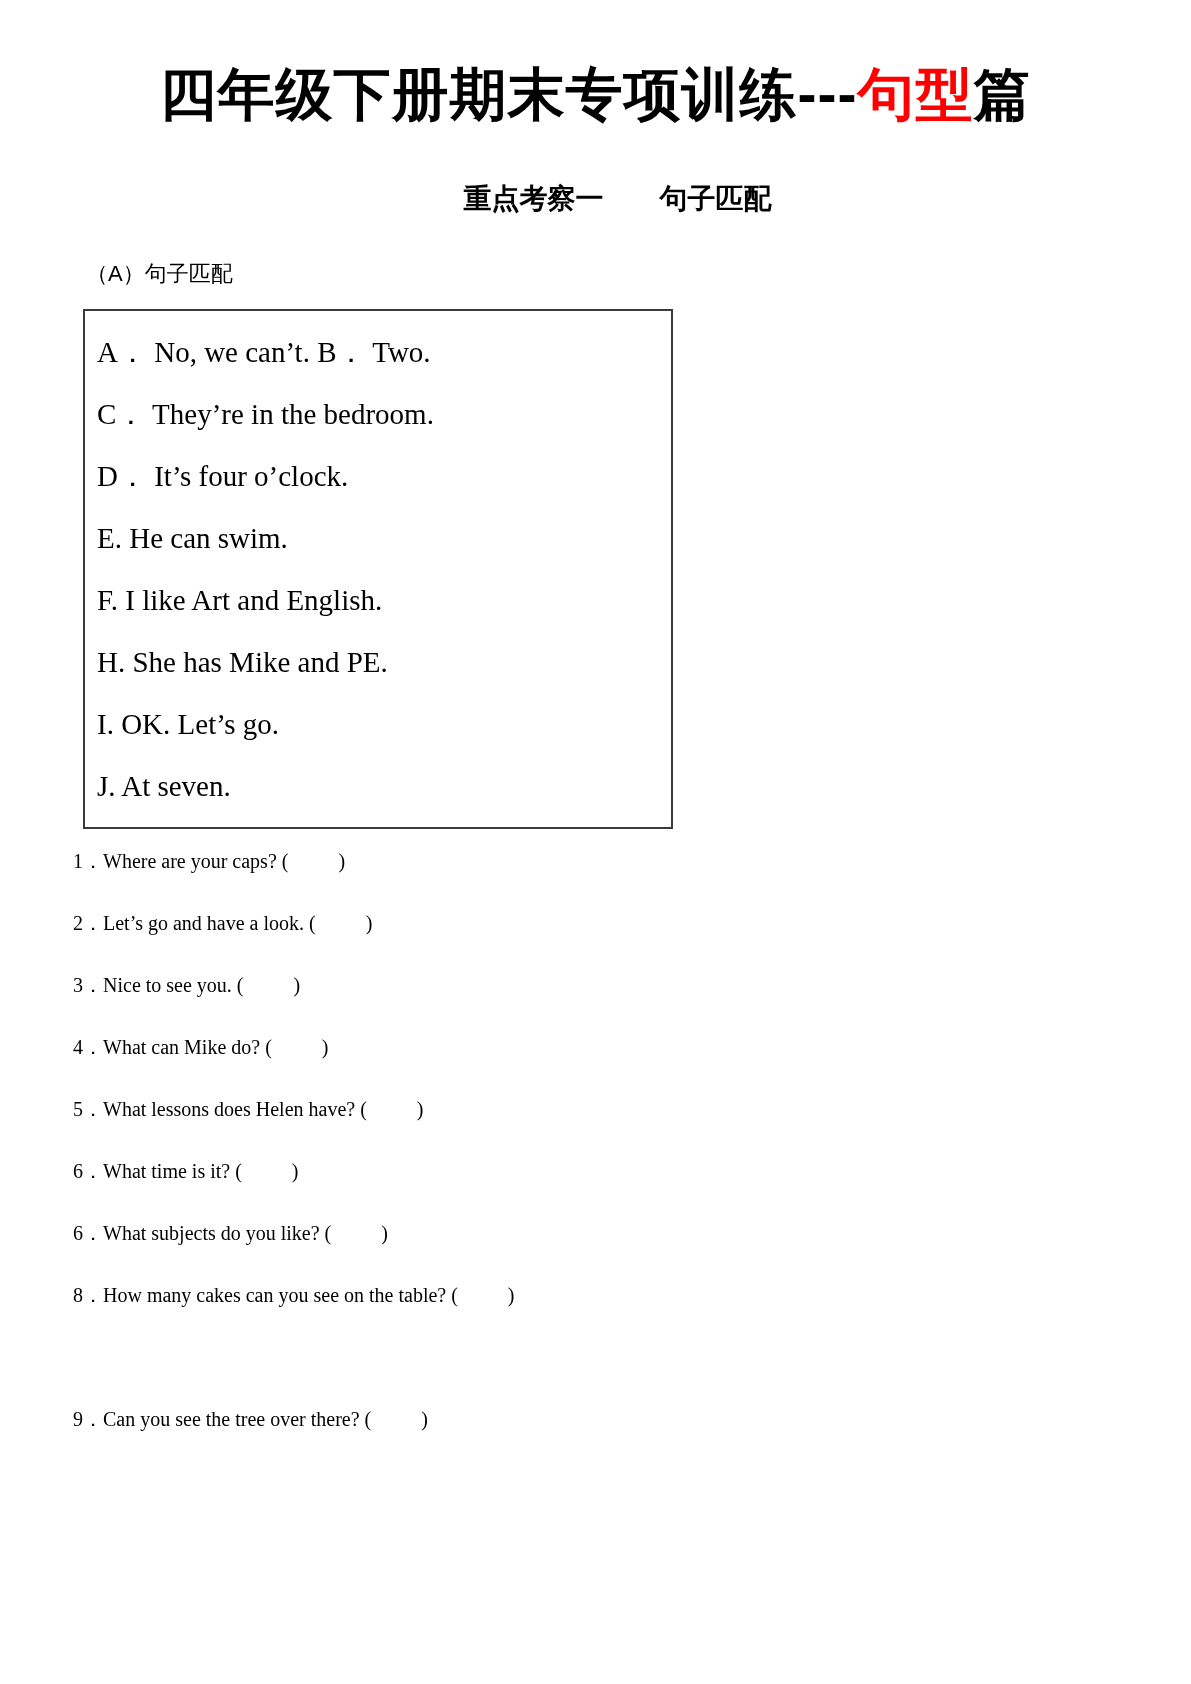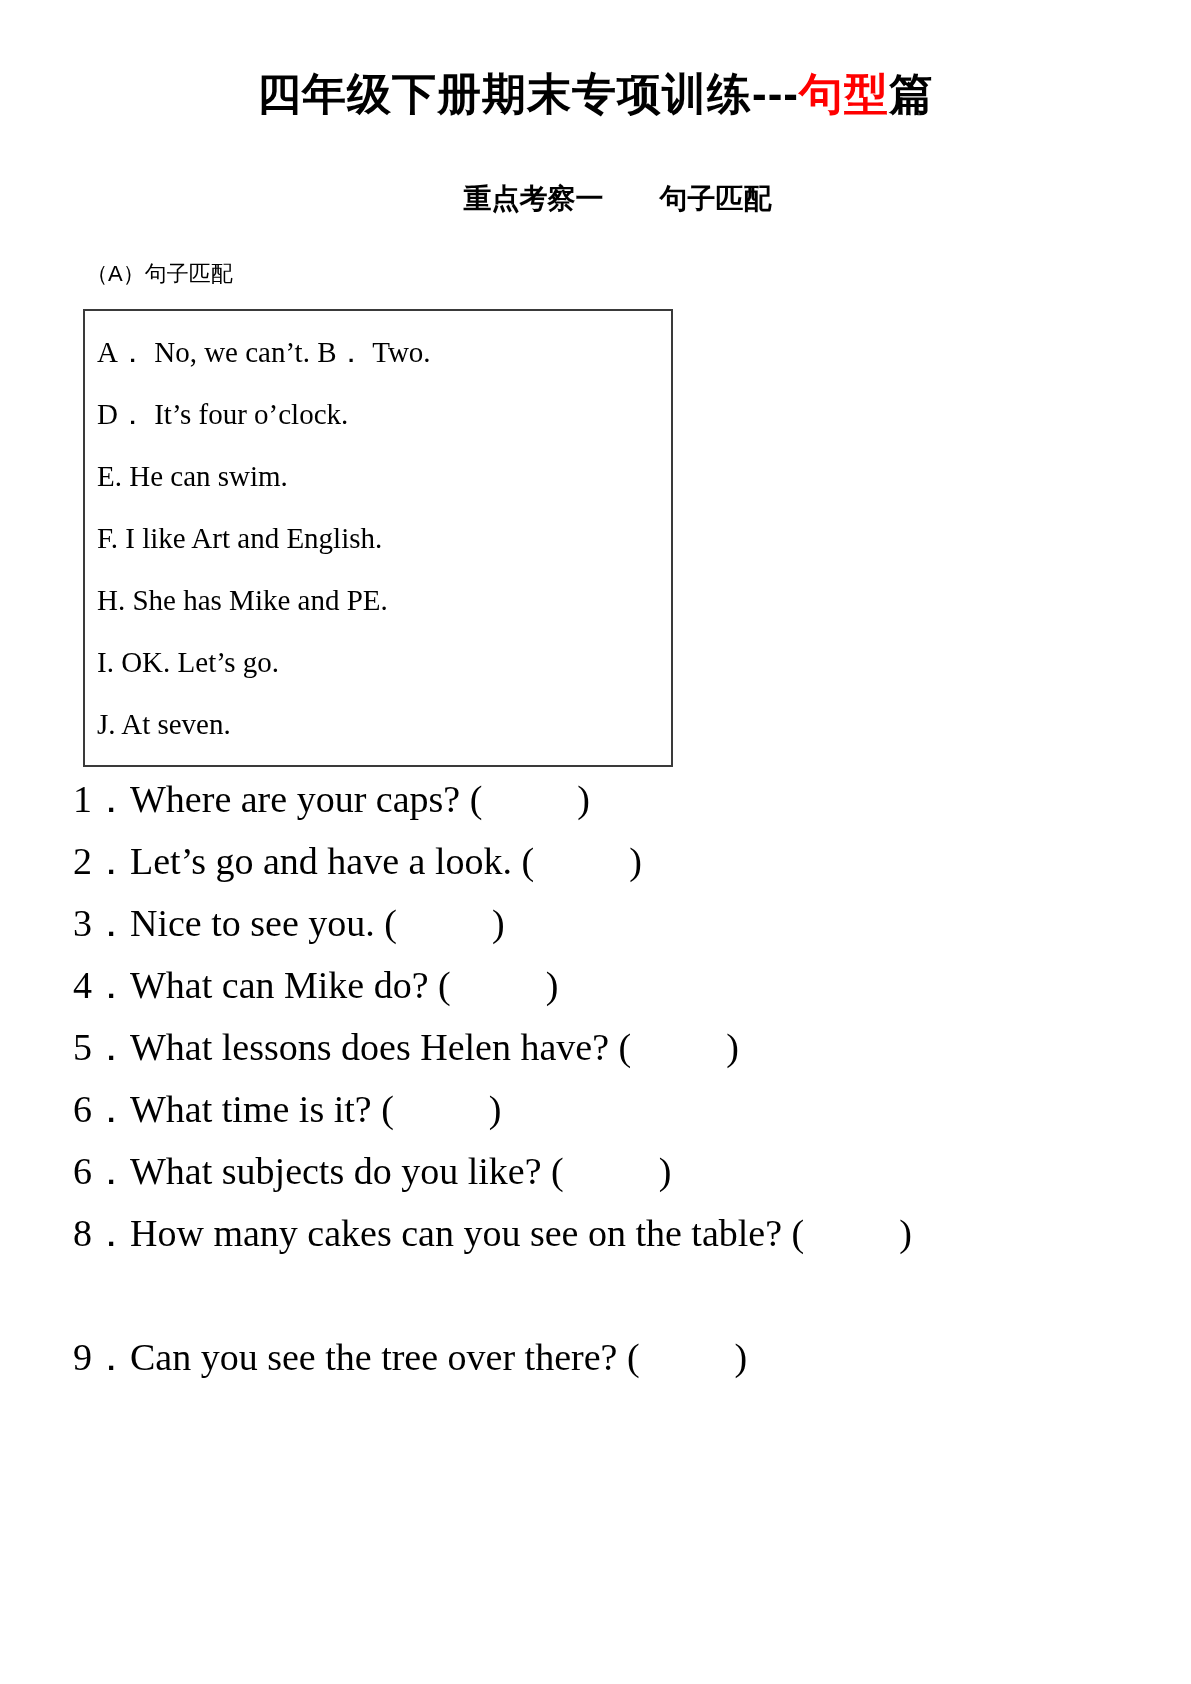--- a/index.html
+++ b/index.html
@@ -13,21 +13,21 @@
     position: relative;
     color: #000000;
     font-family: "Liberation Serif", serif;
     overflow: hidden;
   }
   .page-title {
     margin: 64px 0 0 0;
     text-align: center;
     font-family: "Liberation Sans", sans-serif;
     font-weight: 700;
-    font-size: 44px;
+    font-size: 57px;
     line-height: 60px;
     letter-spacing: 1px;
     white-space: pre;
   }
   .page-title .hl {
     color: #ff0000;
   }
   .section-subtitle {
     margin-top: 55px;
     text-align: center;
@@ -57,40 +57,41 @@
   .option-row {
     font-size: 29px;
     line-height: 62px;
     min-height: 62px;
     white-space: pre-wrap;
   }
   .questions-list {
     margin: 1px 0 0 73px;
   }
   .question-row {
-    font-size: 38px;
+    font-size: 20px;
     line-height: 62px;
     min-height: 62px;
     white-space: pre-wrap;
   }
 </style>
 </head>
 <body>
 
 <div>
 
   <h1 class="page-title"><span>四年级下册期末专项训练---</span><span class="hl" style="color: rgb(255, 0, 0);">句型</span><span>篇</span></h1>
 
   <div class="section-subtitle">重点考察一　　句子匹配</div>
 
   <div class="section-label">（A）句子匹配</div>
 
   <div class="options-box">
     <div>
         <div class="option-row">A． No, we can’t. B． Two.</div>
+        <div class="option-row">C． They’re in the bedroom.</div>
         <div class="option-row">D． It’s four o’clock.</div>
         <div class="option-row">E. He can swim.</div>
         <div class="option-row">F. I like Art and English.</div>
         <div class="option-row">H. She has Mike and PE.</div>
         <div class="option-row">I. OK. Let’s go.</div>
         <div class="option-row">J. At seven.</div>
       </div>
   </div>
 
   <div class="questions-list">

